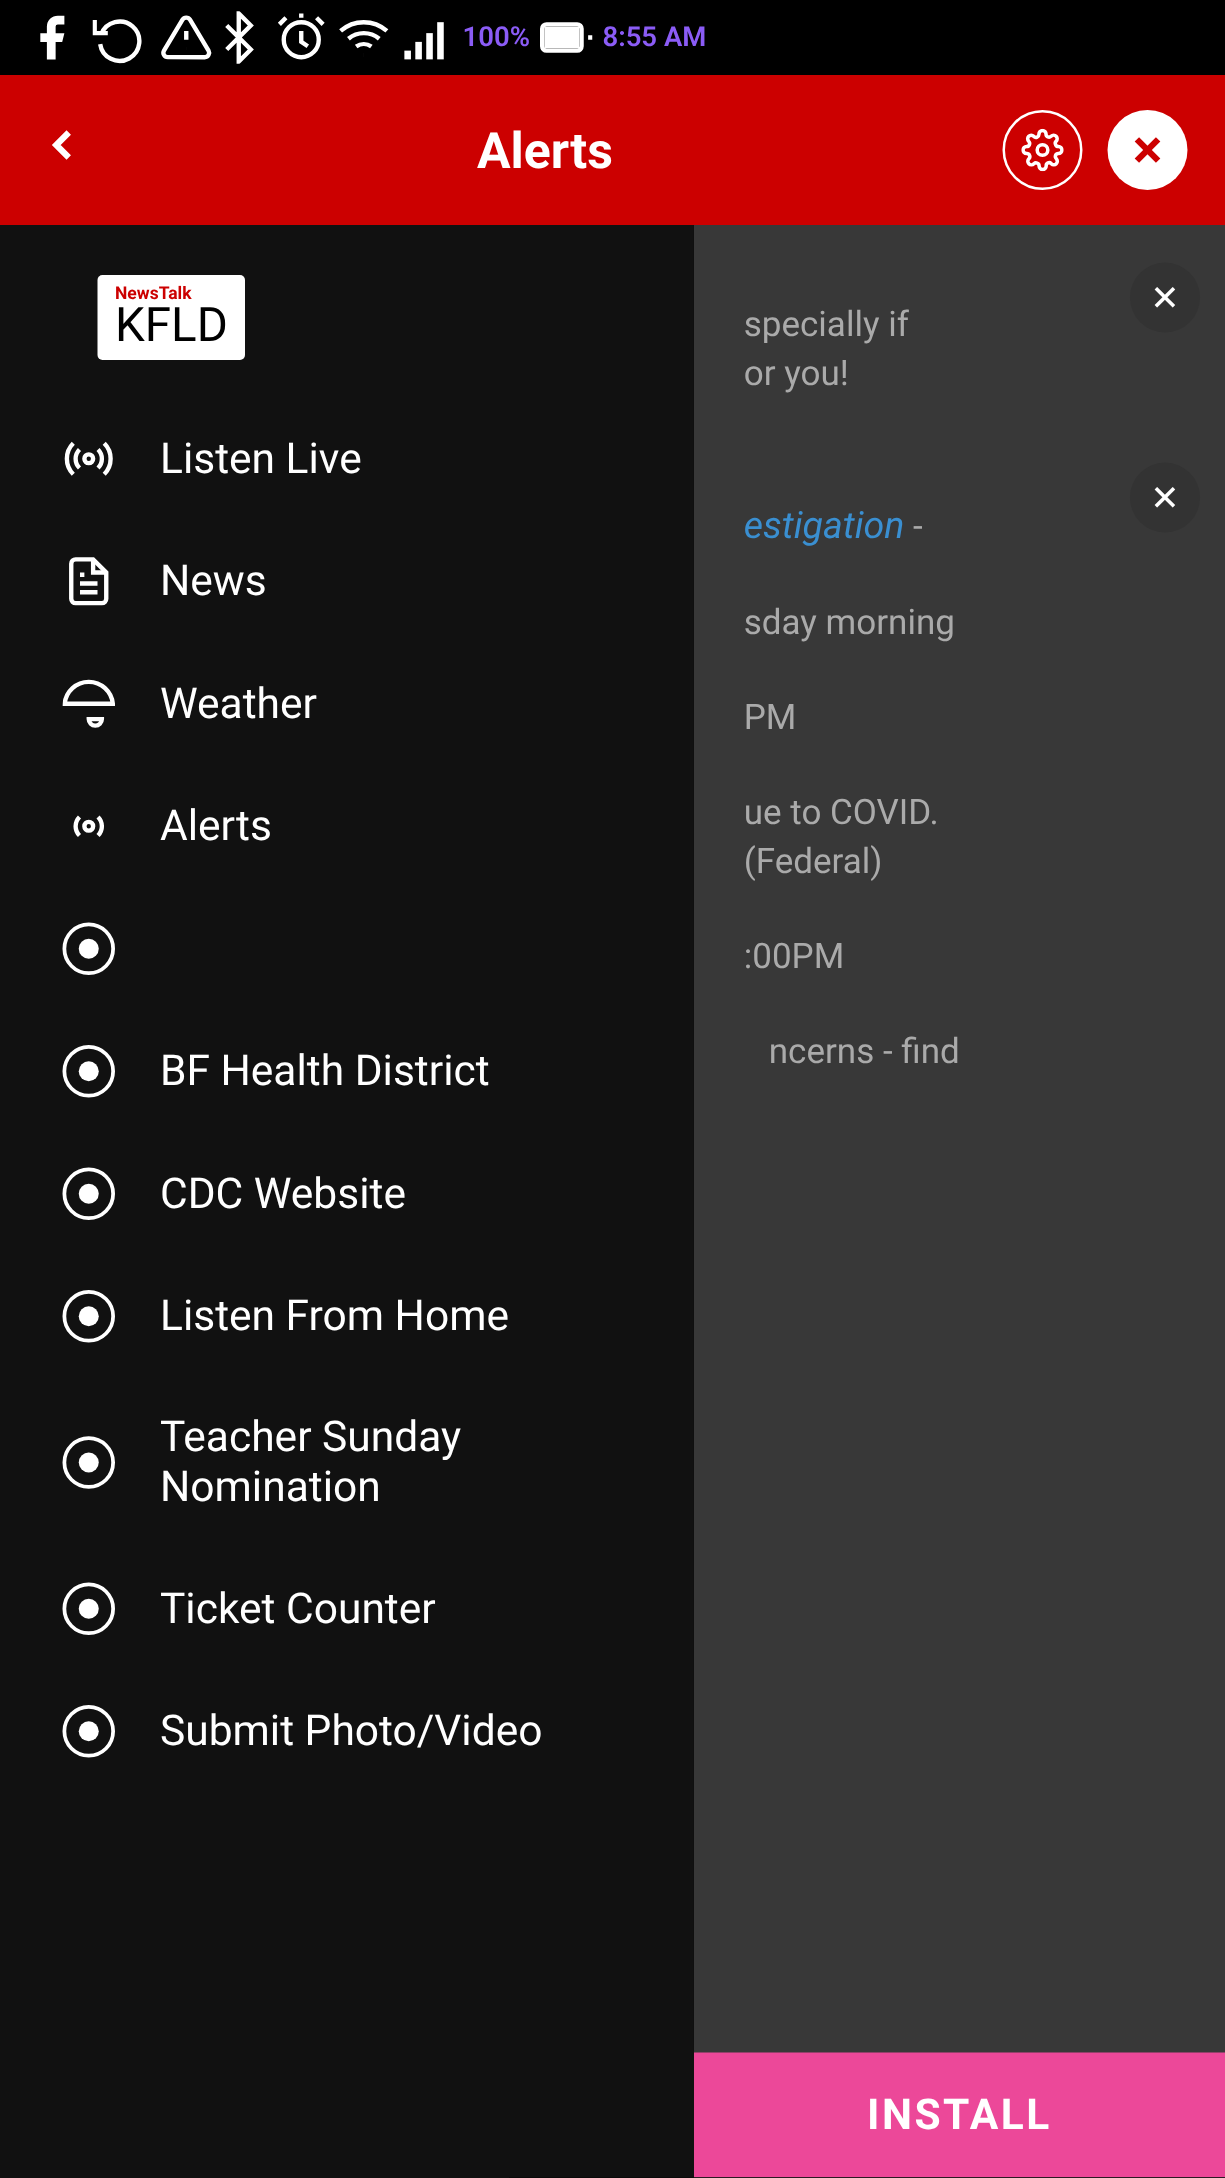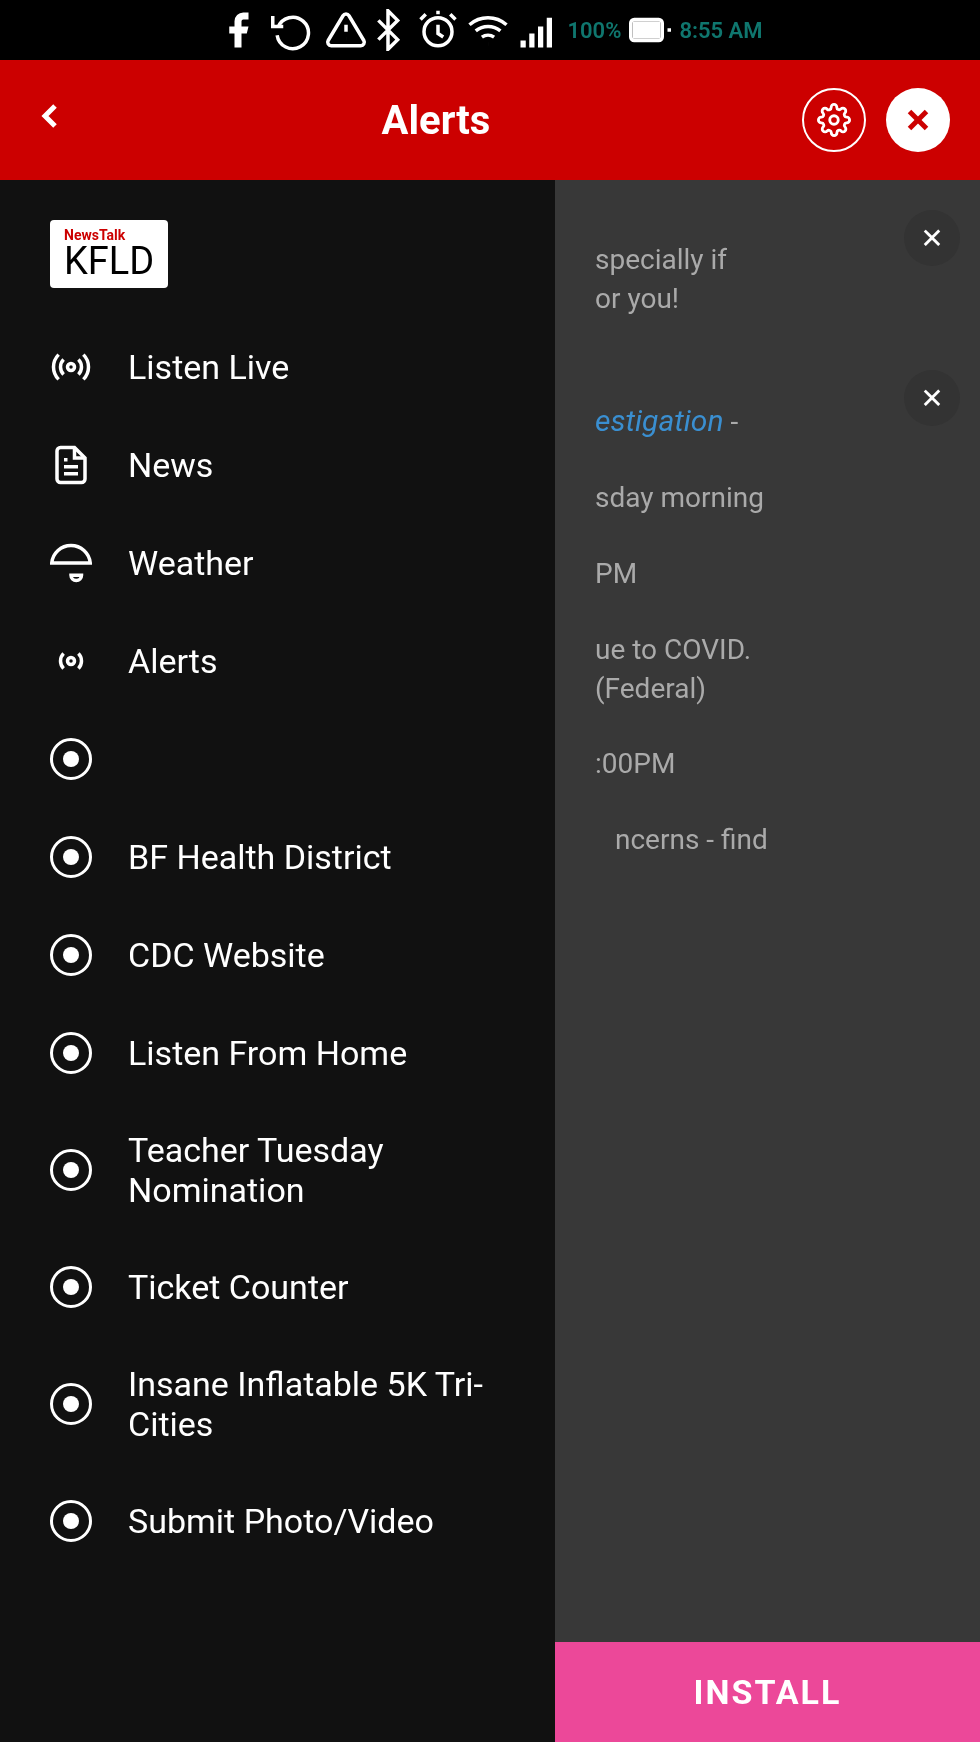--- a/index.html
+++ b/index.html
@@ -13,23 +13,23 @@
       background: #000;
     }
 
     
     .status-bar {
       width: 100%;
       height: 60px;
       background: #000;
       display: flex;
       align-items: center;
-      justify-content: center;
+      justify-content: flex-start;
       padding: 0 20px;
-      color: #0f766e;
+      color: #8b5cf6;
       font-size: 22px;
       font-weight: 600;
     }
     .status-left {
       display: flex;
       align-items: center;
       gap: 12px;
     }
     .status-right {
       display: flex;
@@ -97,20 +97,21 @@
     .drawer {
       width: 555px;
       height: 100%;
       background: #111;
       z-index: 10;
       overflow-y: auto;
       flex-shrink: 0;
     }
     .drawer-logo {
       padding: 40px 50px 30px;
+      margin-left: 28px;
     }
     .logo-box {
       background: #fff;
       display: inline-block;
       padding: 8px 14px;
       border-radius: 4px;
     }
     .logo-text-top {
       font-size: 14px;
       font-weight: 700;
@@ -397,32 +398,28 @@
       <span class="menu-label">CDC Website</span>
     </div>
 
     <div class="menu-item">
       <div class="icon-radio"></div>
       <span class="menu-label">Listen From Home</span>
     </div>
 
     <div class="menu-item">
       <div class="icon-radio"></div>
-      <span class="menu-label">Teacher Tuesday Nomination</span>
+      <span class="menu-label">Teacher Sunday Nomination</span>
     </div>
 
     <div class="menu-item">
       <div class="icon-radio"></div>
       <span class="menu-label">Ticket Counter</span>
     </div>
 
-    <div class="menu-item">
-      <div class="icon-radio"></div>
-      <span class="menu-label">Insane Inflatable 5K Tri-Cities</span>
-    </div>
 
     <div class="menu-item">
       <div class="icon-radio"></div>
       <span class="menu-label">Submit Photo/Video</span>
     </div>
 
   </div>
 
   <div class="bg-content">
 

